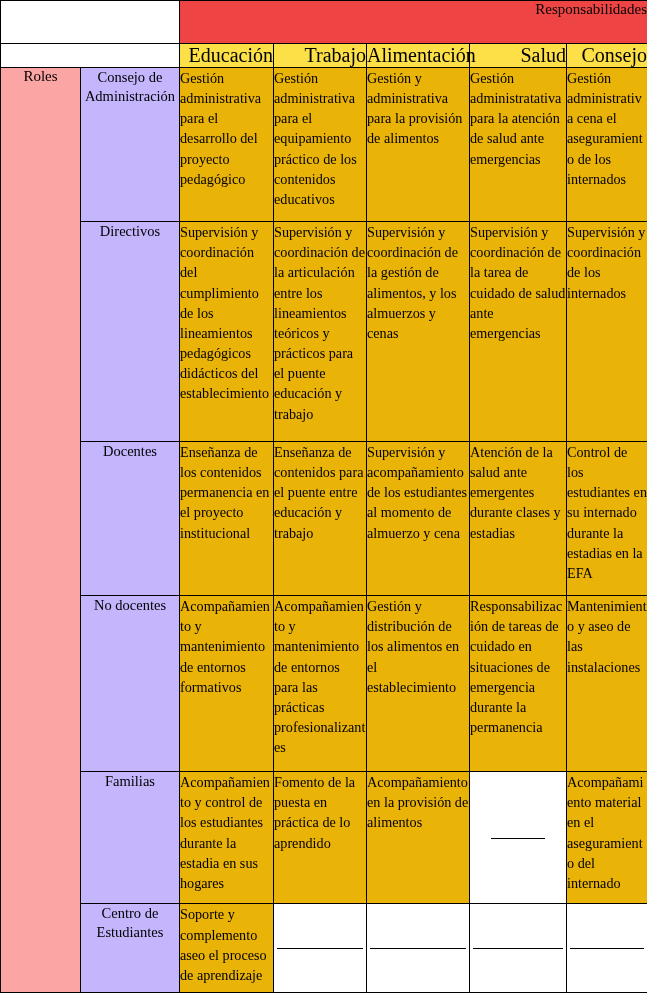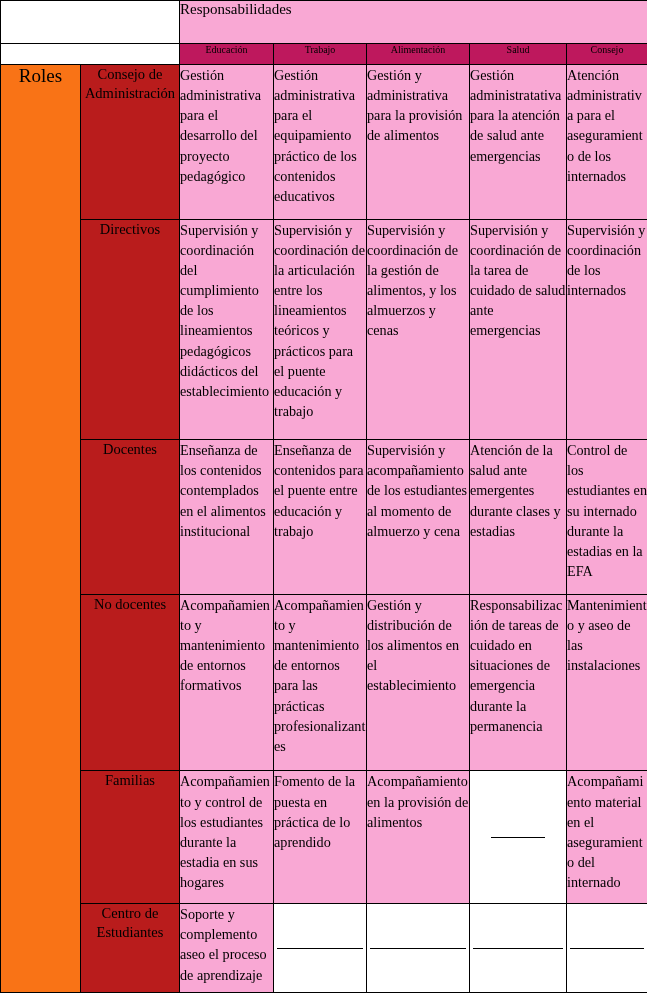--- a/index.html
+++ b/index.html
@@ -33,52 +33,52 @@
     border-left: 1px solid #ffffff;
     border-top: 1px solid #ffffff;
   }
   .corner-top {
     background: #ffffff;
     border-top: 1px solid #ffffff;
     border-left: 1px solid #ffffff;
     border-bottom: 1px solid #000000;
   }
   .group-header {
-    background: #f9a8d4;
-    text-align: left;
+    background: #ef4444;
+    text-align: right;
     vertical-align: middle;
     font-size: 15px;
     height: 42px;
   }
   .col-header {
-    background: #be185d;
-    text-align: center;
+    background: #fde047;
+    text-align: right;
     vertical-align: middle;
-    font-size: 10px;
+    font-size: 20px;
     height: 20px;
     padding: 1px 0 2px 0;
   }
   .roles-label {
-    background: #f97316;
+    background: #fca5a5;
     text-align: center;
     vertical-align: middle;
-    font-size: 19px;
+    font-size: 15px;
     width: 79px;
   }
   .role-name {
-    background: #b91c1c;
+    background: #c4b5fd;
     text-align: center;
     vertical-align: middle;
     font-size: 14.5px;
     width: 98px;
     padding: 0 3px;
     line-height: 1.28;
   }
   .cell {
-    background: #f9a8d4;
+    background: #eab308;
     text-align: left;
     vertical-align: top;
     font-size: 14.2px;
     line-height: 1.42;
     padding: 2px 1px 2px 3px;
     word-wrap: break-word;
     overflow-wrap: break-word;
     hyphens: none;
   }
   .cell-empty {
@@ -132,33 +132,33 @@
         <th class="col-header">Salud</th>
         <th class="col-header">Consejo</th>
       </tr>
       <tr>
         <td class="roles-label" rowspan="6">Roles</td>
         <td class="role-name">Consejo de Administración</td>
         <td class="cell">Gestión administrativa para el desarrollo del proyecto pedagógico</td>
         <td class="cell">Gestión administrativa para el equipamiento práctico de los contenidos educativos</td>
         <td class="cell">Gestión y administrativa para la provisión de alimentos</td>
         <td class="cell">Gestión administratativa para la atención de salud ante emergencias</td>
-        <td class="cell">Atención administrativa para el aseguramiento de los internados</td>
+        <td class="cell">Gestión administrativa cena el aseguramiento de los internados</td>
       </tr>
       <tr>
         <td class="role-name">Directivos</td>
         <td class="cell">Supervisión y coordinación del cumplimiento de los lineamientos pedagógicos didácticos del establecimiento</td>
         <td class="cell">Supervisión y coordinación de la articulación entre los lineamientos teóricos y prácticos para el puente educación y trabajo</td>
         <td class="cell">Supervisión y coordinación de la gestión de alimentos, y los almuerzos y cenas</td>
         <td class="cell">Supervisión y coordinación de la tarea de cuidado de salud ante emergencias</td>
         <td class="cell">Supervisión y coordinación de los internados</td>
       </tr>
       <tr>
         <td class="role-name">Docentes</td>
-        <td class="cell">Enseñanza de los contenidos contemplados en el alimentos institucional</td>
+        <td class="cell">Enseñanza de los contenidos permanencia en el proyecto institucional</td>
         <td class="cell">Enseñanza de contenidos para el puente entre educación y trabajo</td>
         <td class="cell">Supervisión y acompañamiento de los estudiantes al momento de almuerzo y cena</td>
         <td class="cell">Atención de la salud ante emergentes durante clases y estadias</td>
         <td class="cell">Control de los estudiantes en su internado durante la estadias en la EFA</td>
       </tr>
       <tr>
         <td class="role-name">No docentes</td>
         <td class="cell">Acompañamiento y mantenimiento de entornos formativos</td>
         <td class="cell">Acompañamiento y mantenimiento de entornos para las prácticas profesionalizantes</td>
         <td class="cell">Gestión y distribución de los alimentos en el establecimiento</td>

